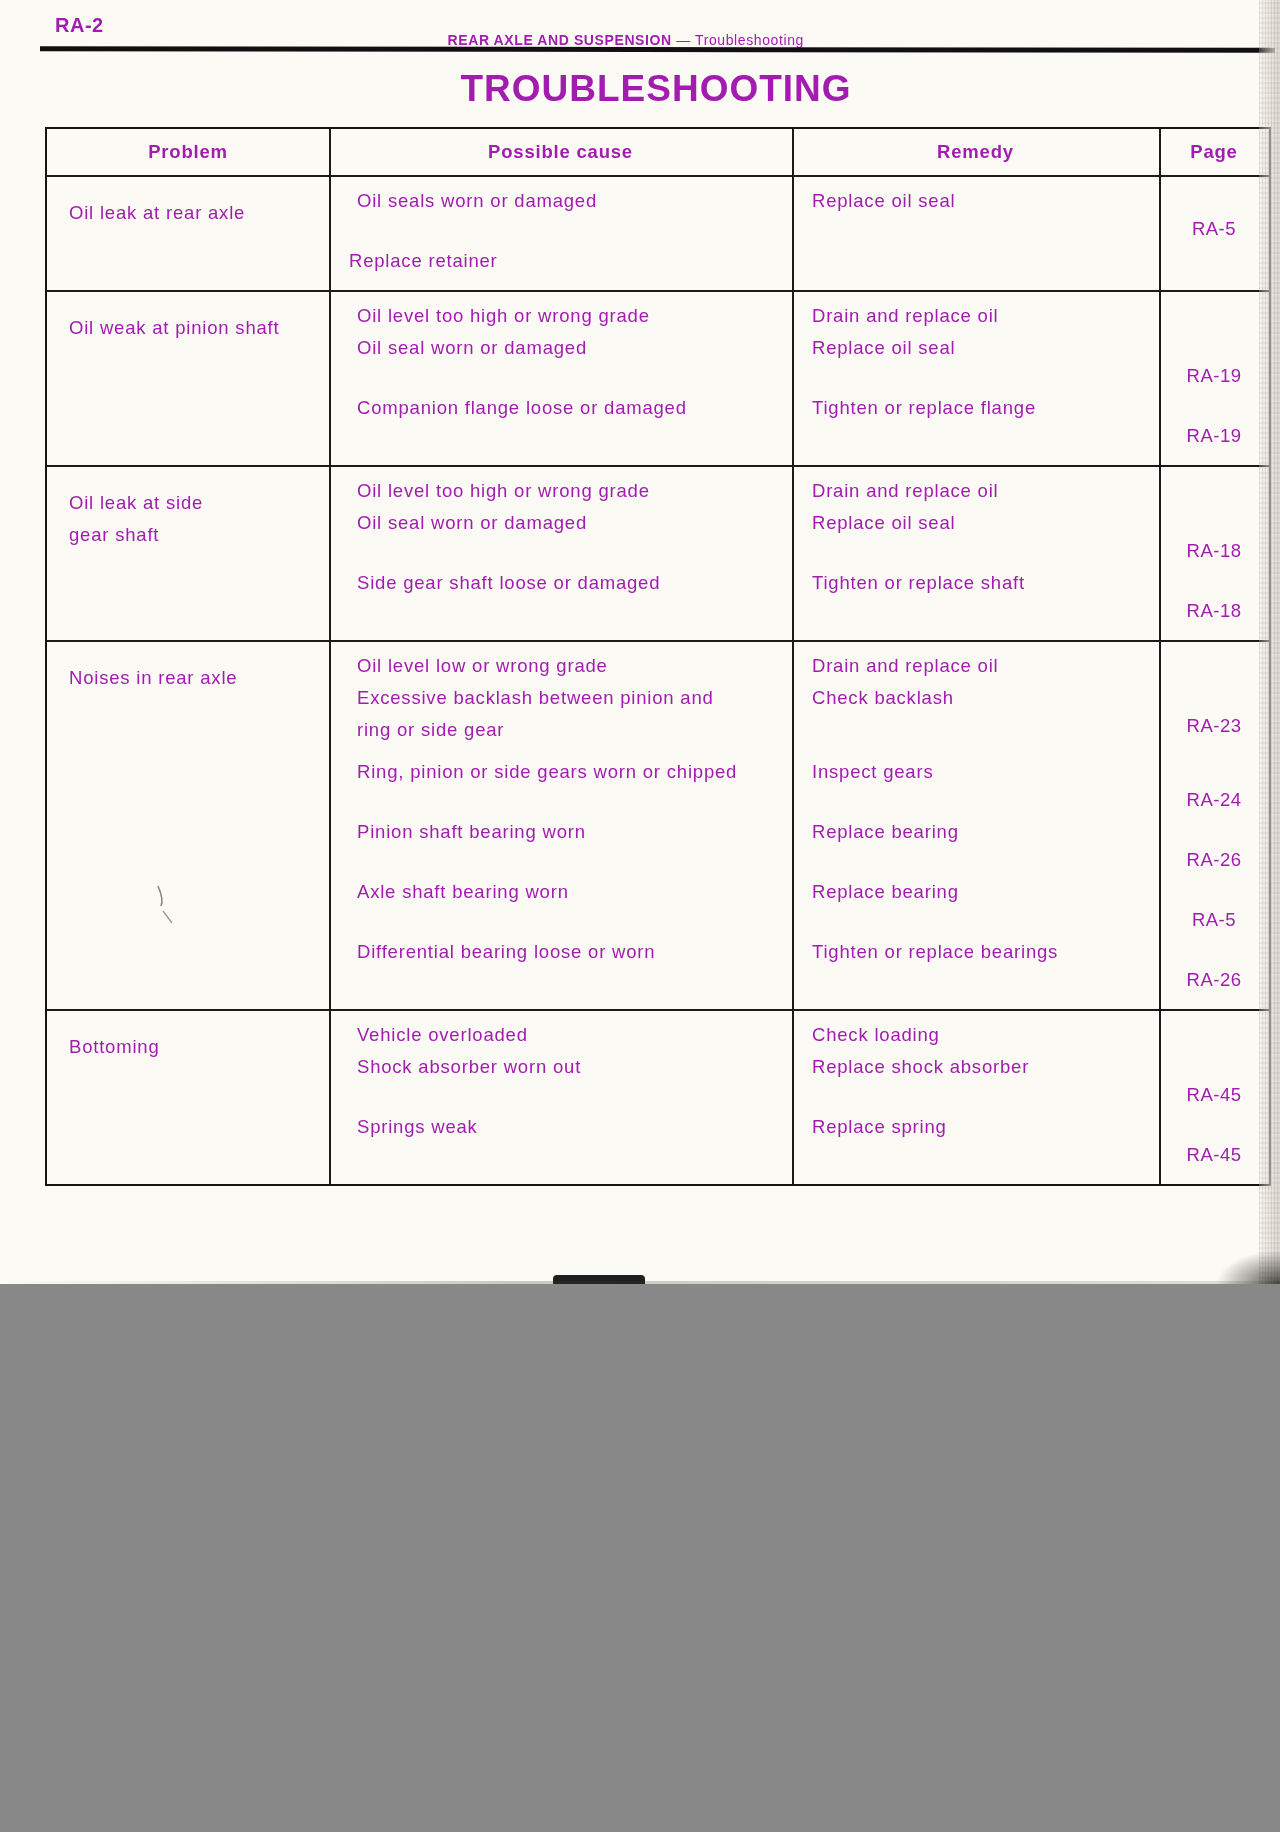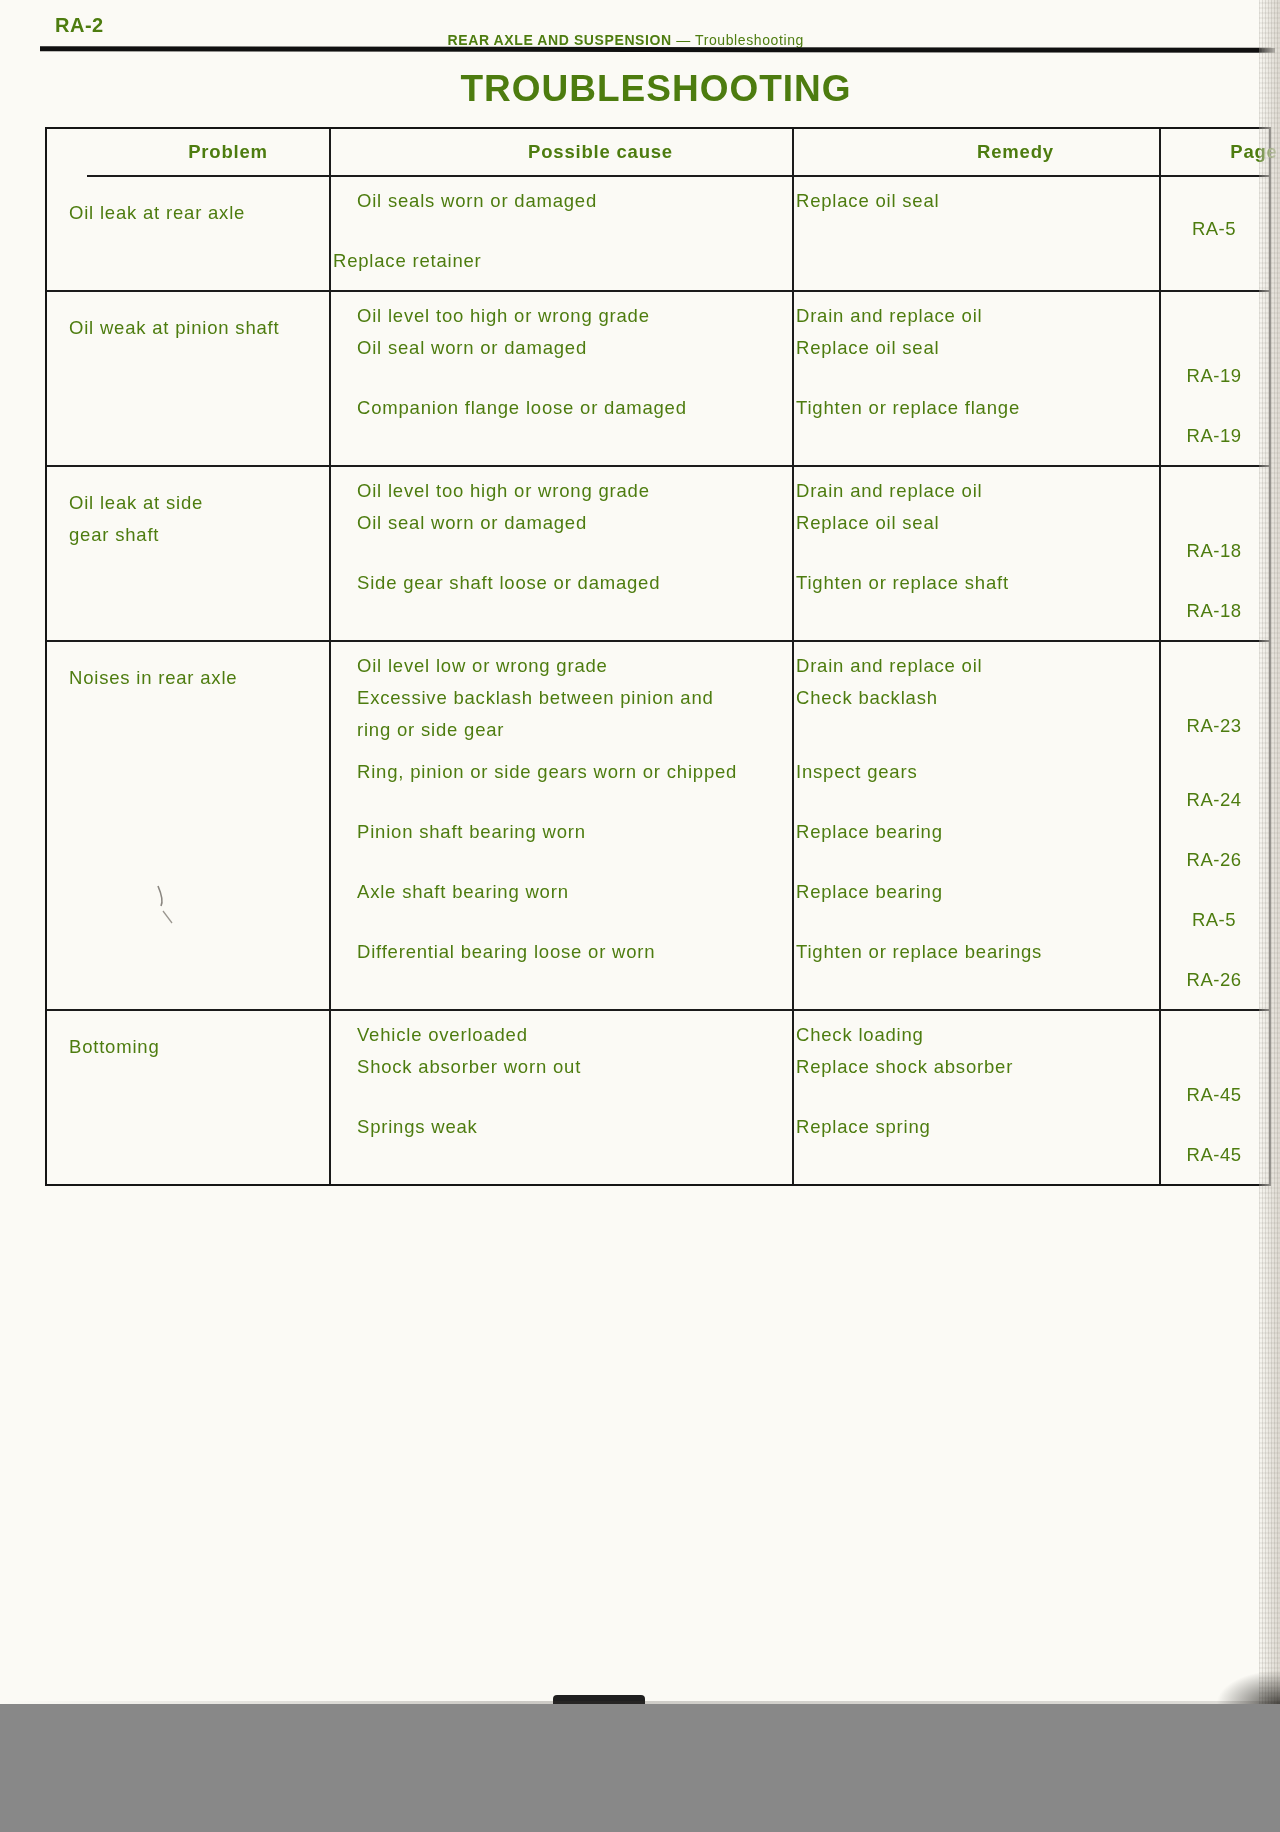--- a/index.html
+++ b/index.html
@@ -1,19 +1,19 @@
 <!DOCTYPE html>
 <html><head>
 <meta charset="utf-8">
 <style>
   html,body { margin:0; padding:0; background:#888; }
   .sheet {
-    position:relative; width:1280px; height:1704px; margin:0 auto;
+    position:relative; width:1280px; height:1284px; margin:0 auto;
     background:#fbfaf5; overflow:hidden;
-    font-family:"Liberation Sans", sans-serif; color:#4d7c0f;
+    font-family:"Liberation Sans", sans-serif; color:#a21caf;
   }
   
   .page-code {
     position:absolute; top:14px; left:55px;
     font-size:20px; font-weight:bold; letter-spacing:0.5px;
   }
   .running-header {
     position:absolute; top:32px; left:50%; transform:translateX(-54%);
     font-size:14px; white-space:nowrap; letter-spacing:0.6px;
   }
@@ -33,36 +33,36 @@
     position:absolute; top:127px; left:45px; width:1222px;
     border:2.5px solid #151515; background:transparent;
     font-size:18.5px; letter-spacing:0.8px;
   }
   .vline { position:absolute; top:0; bottom:0; width:2px; background:#1b1b1b; z-index:2; }
   .vline.v1 { left:282px; }
   .vline.v2 { left:745px; }
   .vline.v3 { left:1112px; }
   .thead {
     display:grid; grid-template-columns:282px 463px 367px 110px;
-    height:46px; align-items:center; border-bottom:2px solid #1b1b1b;margin-left:40px;
+    height:46px; align-items:center; border-bottom:2px solid #1b1b1b;
   }
   .thead .hcell { text-align:center; font-weight:bold; font-size:18.5px; }
   .trow {
     display:grid; grid-template-columns:282px 940px;
     border-bottom:2px solid #1b1b1b;
   }
   .trow:last-child { border-bottom:none; }
   .cell-problem {
     padding:20px 8px 8px 22px; line-height:32px; white-space:pre-line;
   }
   .items { padding:8px 0 13px 0; }
   .item { display:grid; grid-template-columns:463px 367px 110px; }
   .item.gap { padding-top:10px; }
   .cell-cause  { padding-left:28px; line-height:32px; white-space:pre-line; }
-  .cell-remedy { padding-left:4px; line-height:32px; }
+  .cell-remedy { padding-left:20px; line-height:32px; }
   .cell-page   { text-align:center; line-height:32px; letter-spacing:0.5px;margin-top:28px; }
   
   .edge-band {
     position:absolute; right:0; top:0; bottom:0; width:21px; z-index:5;
     background:
       repeating-linear-gradient(90deg, rgba(120,115,105,0.18) 0 1px, rgba(0,0,0,0) 1px 3px),
       repeating-linear-gradient(0deg, rgba(140,135,125,0.10) 0 2px, rgba(0,0,0,0) 2px 5px),
       linear-gradient(90deg, rgba(235,232,225,0.2), #ddd9d1);
   }
   .pen-mark { position:absolute; left:150px; top:883px; z-index:3; }

